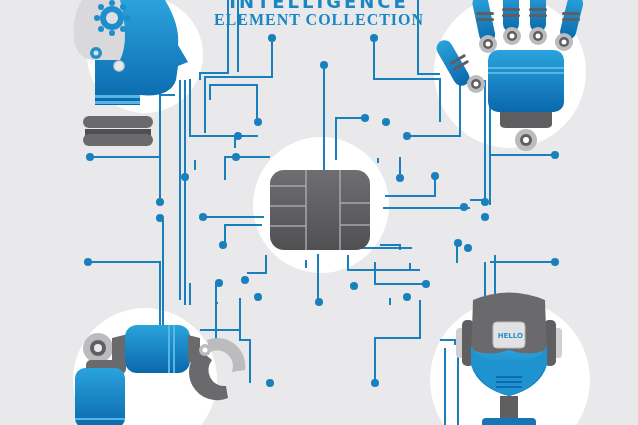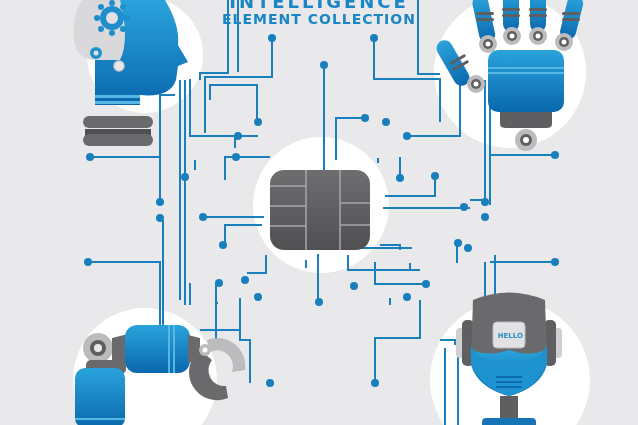--- a/index.html
+++ b/index.html
@@ -1,21 +1,21 @@
 <!DOCTYPE html>
 <html><head>
 <meta charset="utf-8">
 <style>
   html,body{margin:0;padding:0;}
   body{width:638px;height:425px;overflow:hidden;background:#e9e9eb;font-family:"DejaVu Sans",sans-serif;position:relative;}
   .stage{position:absolute;left:0;top:0;width:638px;height:425px;}
   svg{position:absolute;left:0;top:0;}
   .title{position:absolute;left:0;width:638px;text-align:center;color:#1a86c4;font-weight:bold;letter-spacing:1px;}
   .title-main{top:-9px;font-size:18px;letter-spacing:3px;}
-  .title-sub{top:11px;font-size:14px;}
+  .title-sub{top:11px;font-size:16px;font-family:Liberation Serif, serif;}
   .hello{position:absolute;left:493px;top:332px;width:30px;text-align:right;font-size:7px;font-weight:bold;color:#2a8fc8;}
 </style>
 </head>
 <body>
 
 <div class="stage">
 
 <svg width="638" height="425" viewBox="0 0 638 425">
   <defs>
     <linearGradient id="blueG" x1="0" y1="0" x2="0" y2="1">

